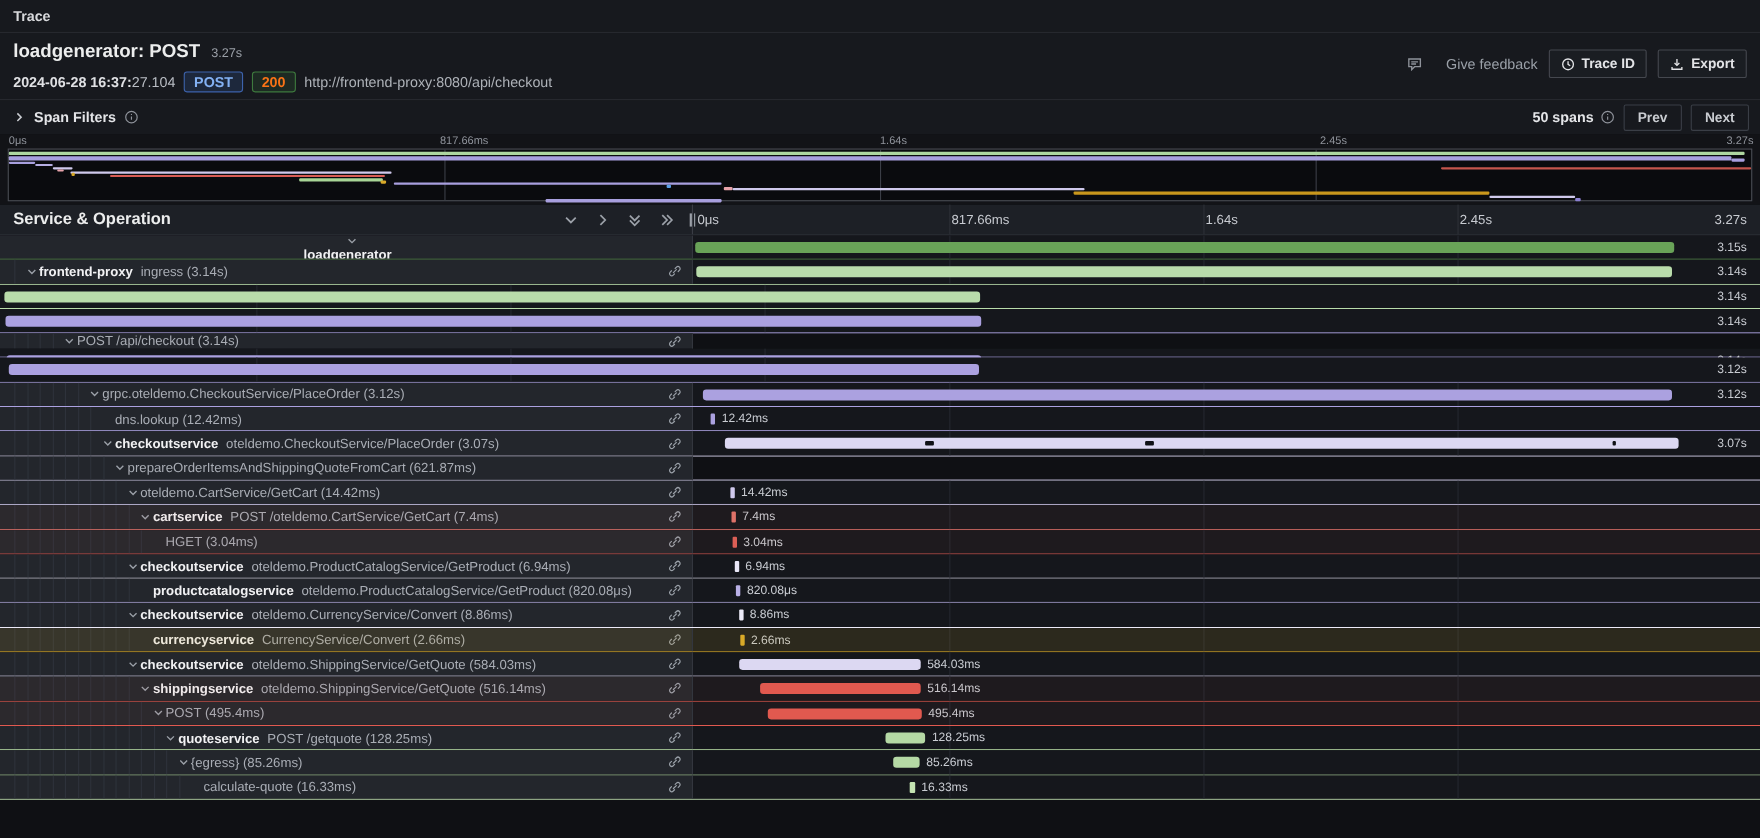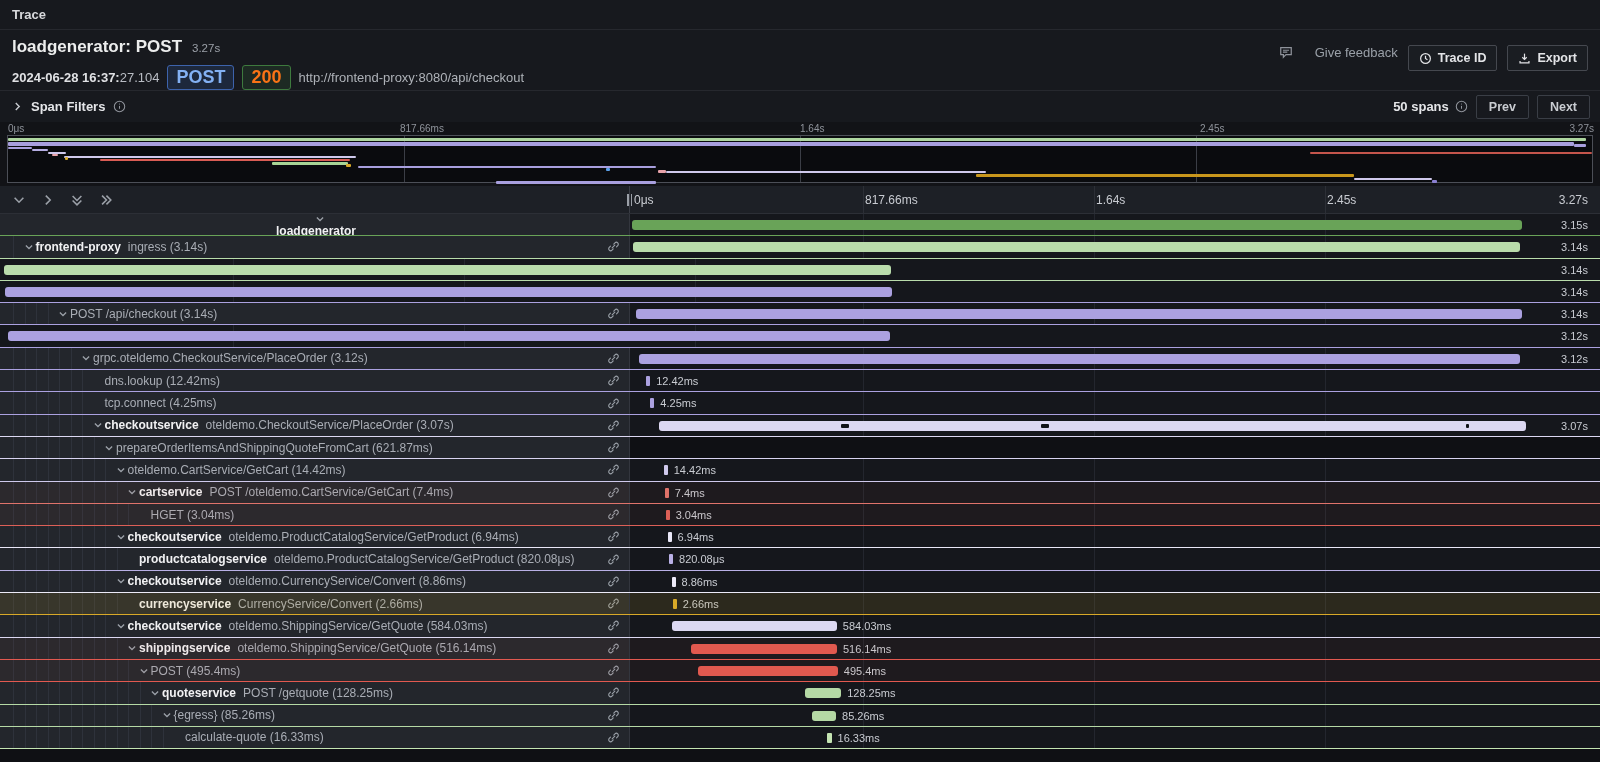--- a/index.html
+++ b/index.html
@@ -11,26 +11,26 @@
   .topbar{height:30px;background:#17191e;border-bottom:1px solid #26282e;display:flex;align-items:center;padding:0 12px;font-size:13px;font-weight:bold;color:#d8d9dc}
 
   
   .trace-header{height:60px;background:#17191e;display:flex;justify-content:space-between;padding:5px 12px 0 12px}
   .title-row{display:flex;align-items:baseline;gap:10px;margin-top:2px}
   .trace-title{font-size:17px;font-weight:bold;color:#eceded}
   .trace-dur{font-size:11.5px;color:#9ba0a8}
   .meta-row{display:flex;align-items:center;gap:8px;margin-top:8px;font-size:13px}
   .ts{color:#e0e1e4;font-weight:bold}
   .ts-frac{color:#b9bdc4;font-weight:normal}
-  .badge{font-size:18px;font-weight:bold;padding:1px 8px;border-radius:3px;border:1px solid}
+  .badge{font-size:13px;font-weight:bold;padding:1px 8px;border-radius:3px;border:1px solid}
   .badge-method{color:#83b1f4;border-color:#3d63ac;background:rgba(53,97,168,.22)}
   .badge-status{color:#f97316;border-color:#3e7a3e;background:rgba(62,122,62,.18)}
   .url{color:#aeb2b8}
   .actions{display:flex;align-items:flex-start;gap:10px;margin-top:10px}
-  .feedback{display:inline-flex;align-items:flex-start;gap:22px;color:#9aa0a8;font-size:13px;height:26px}
+  .feedback{display:inline-flex;align-items:center;gap:22px;color:#9aa0a8;font-size:13px;height:26px}
   .btn{display:inline-flex;align-items:center;gap:6px;height:26px;padding:0 10px;border:1px solid #45484f;border-radius:2px;background:#1a1d22;font-size:12.5px;font-weight:bold;color:#e3e4e7;cursor:pointer}
 
   
   .filters-bar{height:32px;background:#17191e;border-top:1px solid #26282e;display:flex;align-items:center;justify-content:space-between;padding:0 10px 0 12px}
   .filters-left{display:flex;align-items:center;gap:8px;font-size:13px;font-weight:bold;color:#e4e5e8}
   .filters-right{display:flex;align-items:center;gap:8px}
   .span-count{font-size:13px;font-weight:bold;color:#e4e5e8;display:flex;align-items:center;gap:6px}
   .btn-sm{height:24px;padding:0 12px;border:1px solid #3a3e46;border-radius:2px;background:transparent;font-size:12.5px;font-weight:bold;color:#c9ccd1;cursor:pointer}
   .icon-muted{color:#8f939b;display:inline-flex}
 
@@ -190,20 +190,21 @@
         <div class="mm-seg" style="left: 968px; top: 38px; width: 378px; height: 3px; background: rgb(201, 151, 28);"></div>
         <div class="mm-seg" style="left: 1302px; top: 16px; width: 282px; height: 2px; background: rgb(196, 85, 76);"></div>
         <div class="mm-seg" style="left: 1346px; top: 42px; width: 78px; height: 2px; background: rgb(207, 201, 236);"></div>
         <div class="mm-seg" style="left: 1424px; top: 44px; width: 5px; height: 3px; background: rgb(138, 127, 208);"></div>
         <div class="mm-seg" style="left: 488px; top: 45px; width: 160px; height: 3px; background: rgb(168, 159, 222);"></div>
       </div>
   </div>
 
   <div class="grid-header">
     <div class="gh-left">
+      <span class="gh-title">Service &amp; Operation</span>
       <span class="gh-icons">
         <span title="">
           <svg width="14" height="14" viewBox="0 0 16 16" fill="none" stroke="currentColor" stroke-width="1.8">
               <path d="M3 5.5l5 5 5-5"></path>
             </svg>
         </span>
         <span>
           <svg width="14" height="14" viewBox="0 0 16 16" fill="none" stroke="currentColor" stroke-width="1.8">
               <path d="M5.5 3l5 5-5 5"></path>
             </svg>
@@ -286,21 +287,21 @@
           <div class="bar" style="left: 3.97798px; width: 887.266px; background: rgb(185, 220, 171);"></div>
           <span class="bar-label" style="right: 12px;">3.14s</span>
         </div>
       </div>
       <div class="row" style="border-bottom-color: rgb(171, 161, 224);">
         <div class="row-right">
           <div class="bar" style="left: 4.82569px; width: 887.266px; background: rgb(171, 161, 224);"></div>
           <span class="bar-label" style="right: 12px;">3.14s</span>
         </div>
       </div>
-      <div class="row" style="border-bottom-color: rgb(171, 161, 224);">
+      <div class="row" style="border-bottom-color: rgb(171, 161, 224); flex-direction: column;">
         <div class="row-left" style="padding-left: 56px;">
           <i class="guide" style="left: 13px;"></i>
           <i class="guide" style="left: 24.5px;"></i>
           <i class="guide" style="left: 36px;"></i>
           <i class="guide" style="left: 47.5px;"></i>
           <span class="chev">
             <svg width="10" height="10" viewBox="0 0 16 16" fill="none" stroke="currentColor" stroke-width="2">
               <path d="M3 5.5l5 5 5-5"></path>
             </svg>
           </span>
@@ -366,44 +367,20 @@
             <svg width="13" height="13" viewBox="0 0 24 24" fill="none" stroke="currentColor" stroke-width="2" stroke-linecap="round">
               <path d="M9.5 14.5l5-5"></path>
               <path d="M12.5 7.5l2.2-2.2a3.6 3.6 0 0 1 5.1 5.1l-2.2 2.2"></path>
               <path d="M11.5 16.5l-2.2 2.2a3.6 3.6 0 0 1-5.1-5.1l2.2-2.2"></path>
             </svg>
           </span>
         </div>
         <div class="row-right">
           <div class="bar" style="left: 16.1284px; width: 4px; background: rgb(171, 161, 224); border-radius: 1px;"></div>
           <span class="bar-label" style="left: 26.1284px;">12.42ms</span>
-        </div>
-      </div>
-      <div class="row" style="border-bottom-color: rgb(171, 161, 224);">
-        <div class="row-left" style="padding-left: 90.5px;">
-          <i class="guide" style="left: 13px;"></i>
-          <i class="guide" style="left: 24.5px;"></i>
-          <i class="guide" style="left: 36px;"></i>
-          <i class="guide" style="left: 47.5px;"></i>
-          <i class="guide" style="left: 59px;"></i>
-          <i class="guide" style="left: 70.5px;"></i>
-          <i class="guide" style="left: 82px;"></i>
-          <span class="chev"></span>
-          <span class="op">tcp.connect (4.25ms)</span>
-          <span class="link">
-            <svg width="13" height="13" viewBox="0 0 24 24" fill="none" stroke="currentColor" stroke-width="2" stroke-linecap="round">
-              <path d="M9.5 14.5l5-5"></path>
-              <path d="M12.5 7.5l2.2-2.2a3.6 3.6 0 0 1 5.1 5.1l-2.2 2.2"></path>
-              <path d="M11.5 16.5l-2.2 2.2a3.6 3.6 0 0 1-5.1-5.1l2.2-2.2"></path>
-            </svg>
-          </span>
-        </div>
-        <div class="row-right">
-          <div class="bar" style="left: 20.367px; width: 4px; background: rgb(171, 161, 224); border-radius: 1px;"></div>
-          <span class="bar-label" style="left: 30.367px;">4.25ms</span>
         </div>
       </div>
       <div class="row" style="border-bottom-color: rgb(220, 216, 242);">
         <div class="row-left" style="padding-left: 90.5px;">
           <i class="guide" style="left: 13px;"></i>
           <i class="guide" style="left: 24.5px;"></i>
           <i class="guide" style="left: 36px;"></i>
           <i class="guide" style="left: 47.5px;"></i>
           <i class="guide" style="left: 59px;"></i>
           <i class="guide" style="left: 70.5px;"></i>

